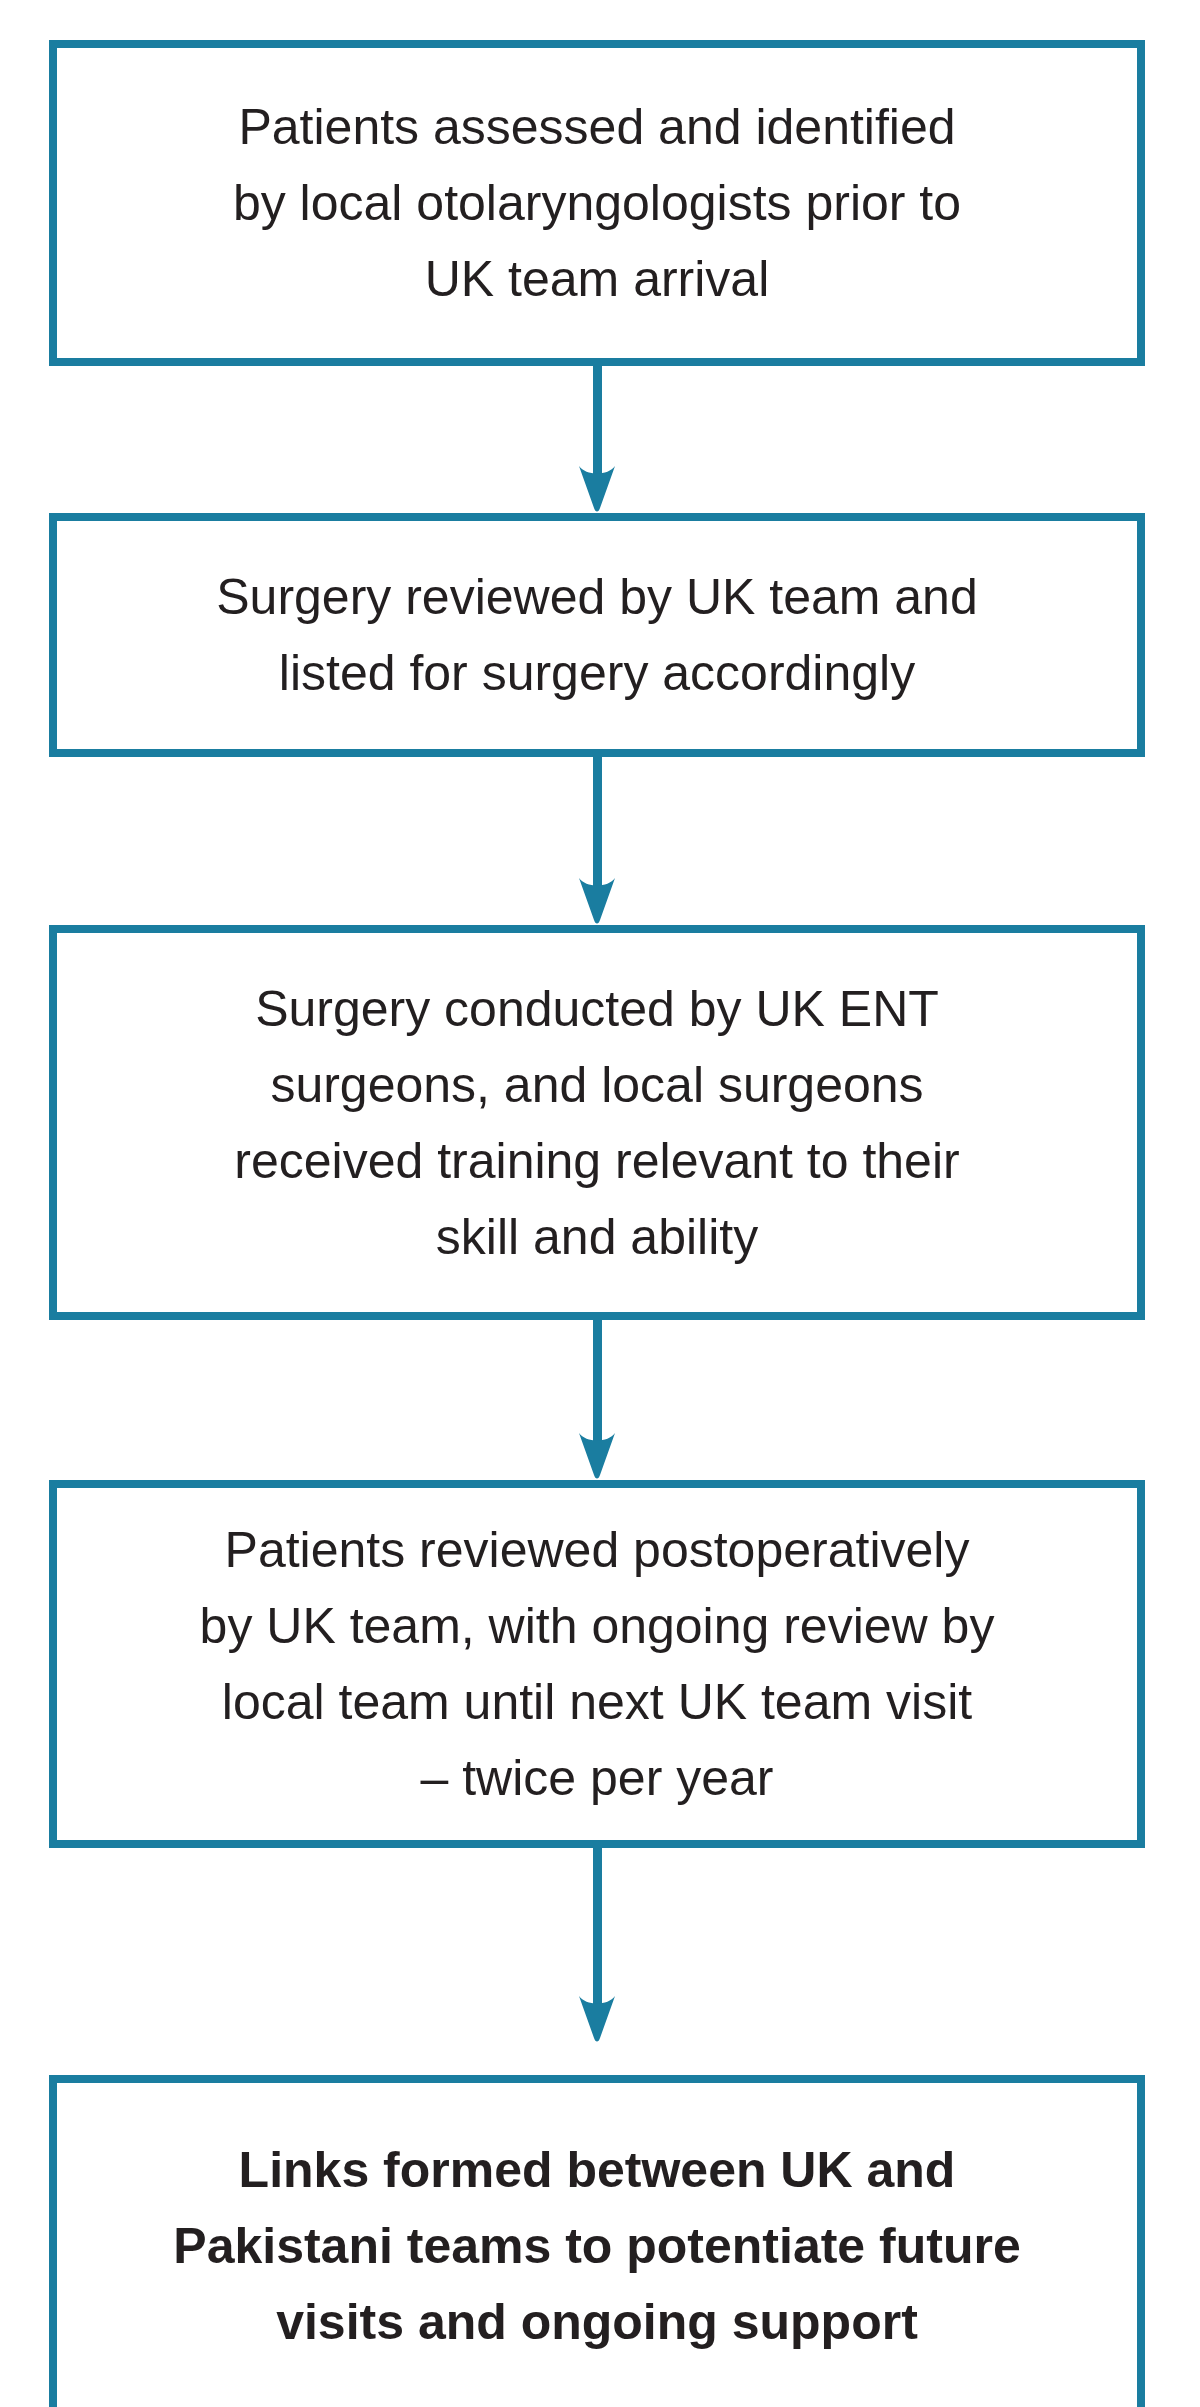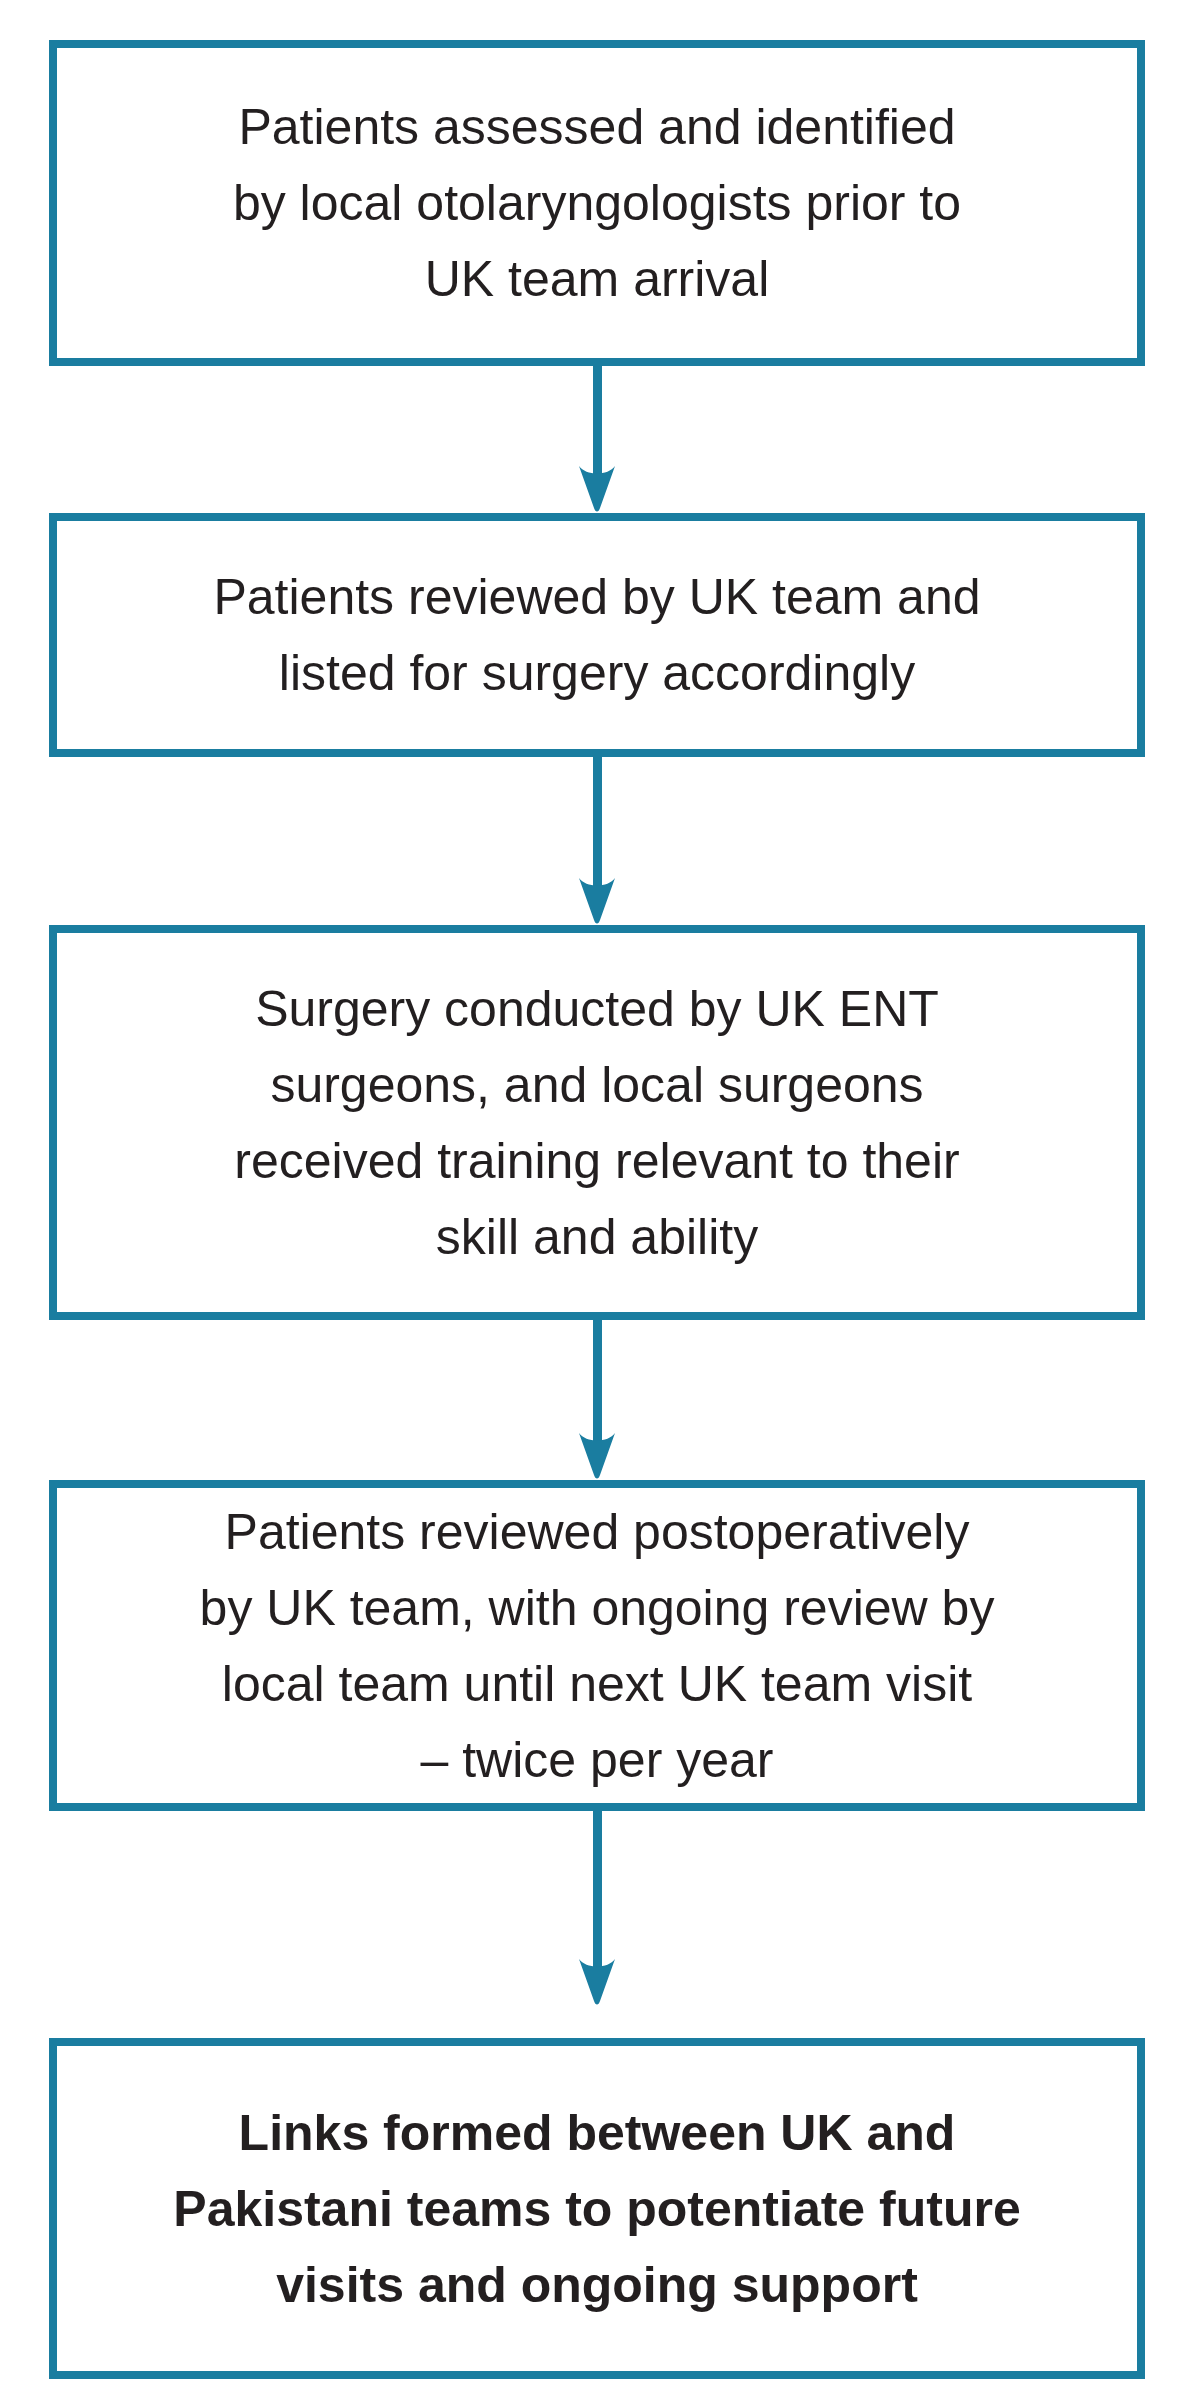--- a/index.html
+++ b/index.html
@@ -40,21 +40,21 @@
     display: block;
     white-space: pre-line;
     font-size: 50px;
     line-height: 76px;
     color: var(--text);
   }
   .box.bold span { font-weight: 700; }
   .box-1 { height: 326px; }
   .box-2 { height: 244px; }
   .box-3 { height: 395px; }
-  .box-4 { height: 331px; }
+  .box-4 { height: 368px; }
   .box-5 { height: 341px; margin-top: 32px; }
 
   .arrow {
     display: flex;
     flex-direction: column;
     align-items: center;
     color: var(--accent);
   }
   .arrow-1 { height: 147px; }
   .arrow-2 { height: 168px; }
@@ -86,21 +86,21 @@
     </div>
 
     <div class="arrow arrow-1">
       <div class="shaft"></div>
       <svg class="head" viewBox="0 0 40 48">
         <path d="M2,1 C9,11 31,11 38,1 L23,43 C21.5,47.8 18.5,47.8 17,43 Z" fill="currentColor"></path>
       </svg>
     </div>
 
     <div class="box box-2">
-      <span>Patients reviewed by UK team and
+      <span>Surgery reviewed by UK team and
 listed for surgery accordingly</span>
     </div>
 
     <div class="arrow arrow-2">
       <div class="shaft"></div>
       <svg class="head" viewBox="0 0 40 48">
         <path d="M2,1 C9,11 31,11 38,1 L23,43 C21.5,47.8 18.5,47.8 17,43 Z" fill="currentColor"></path>
       </svg>
     </div>
 

